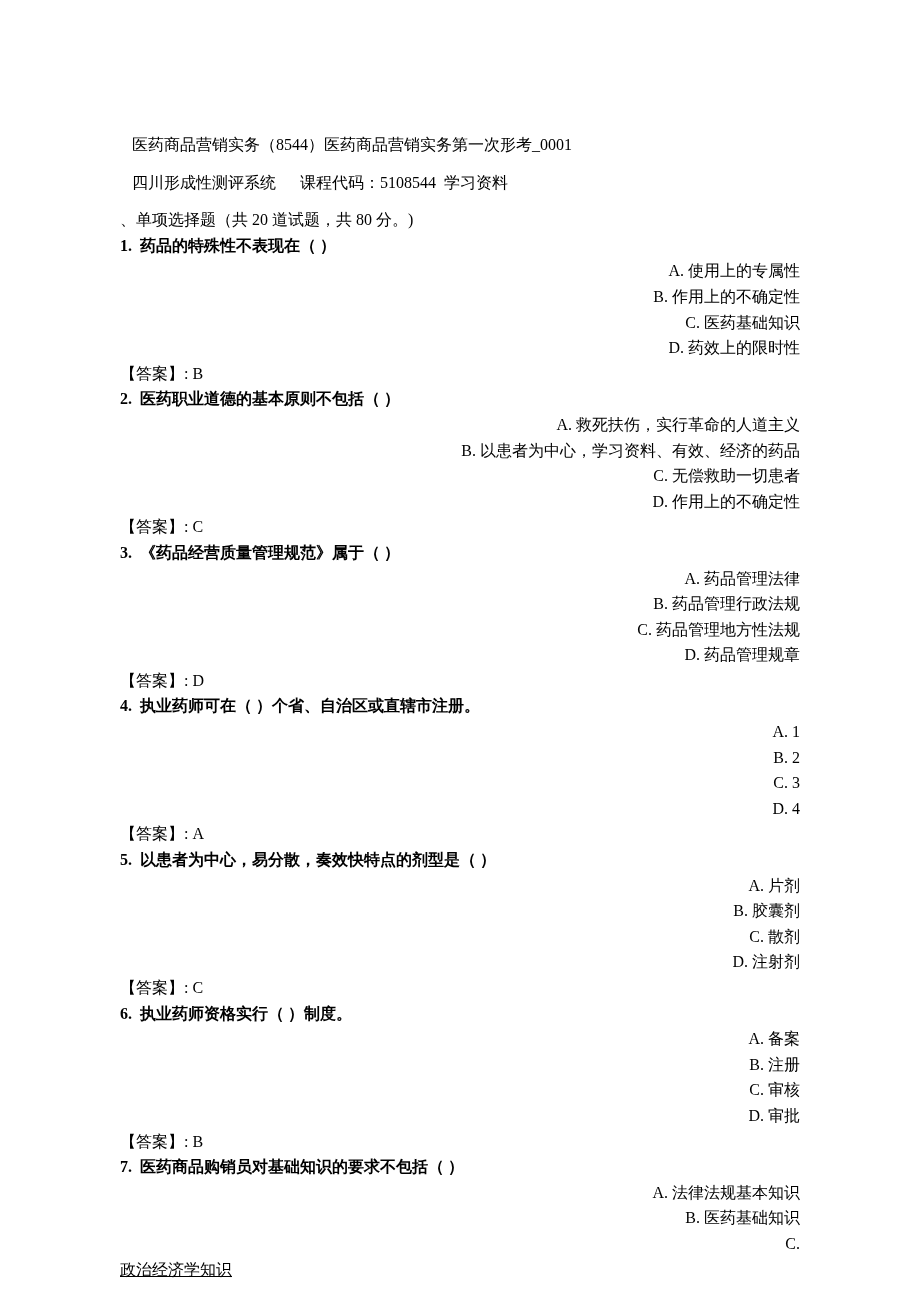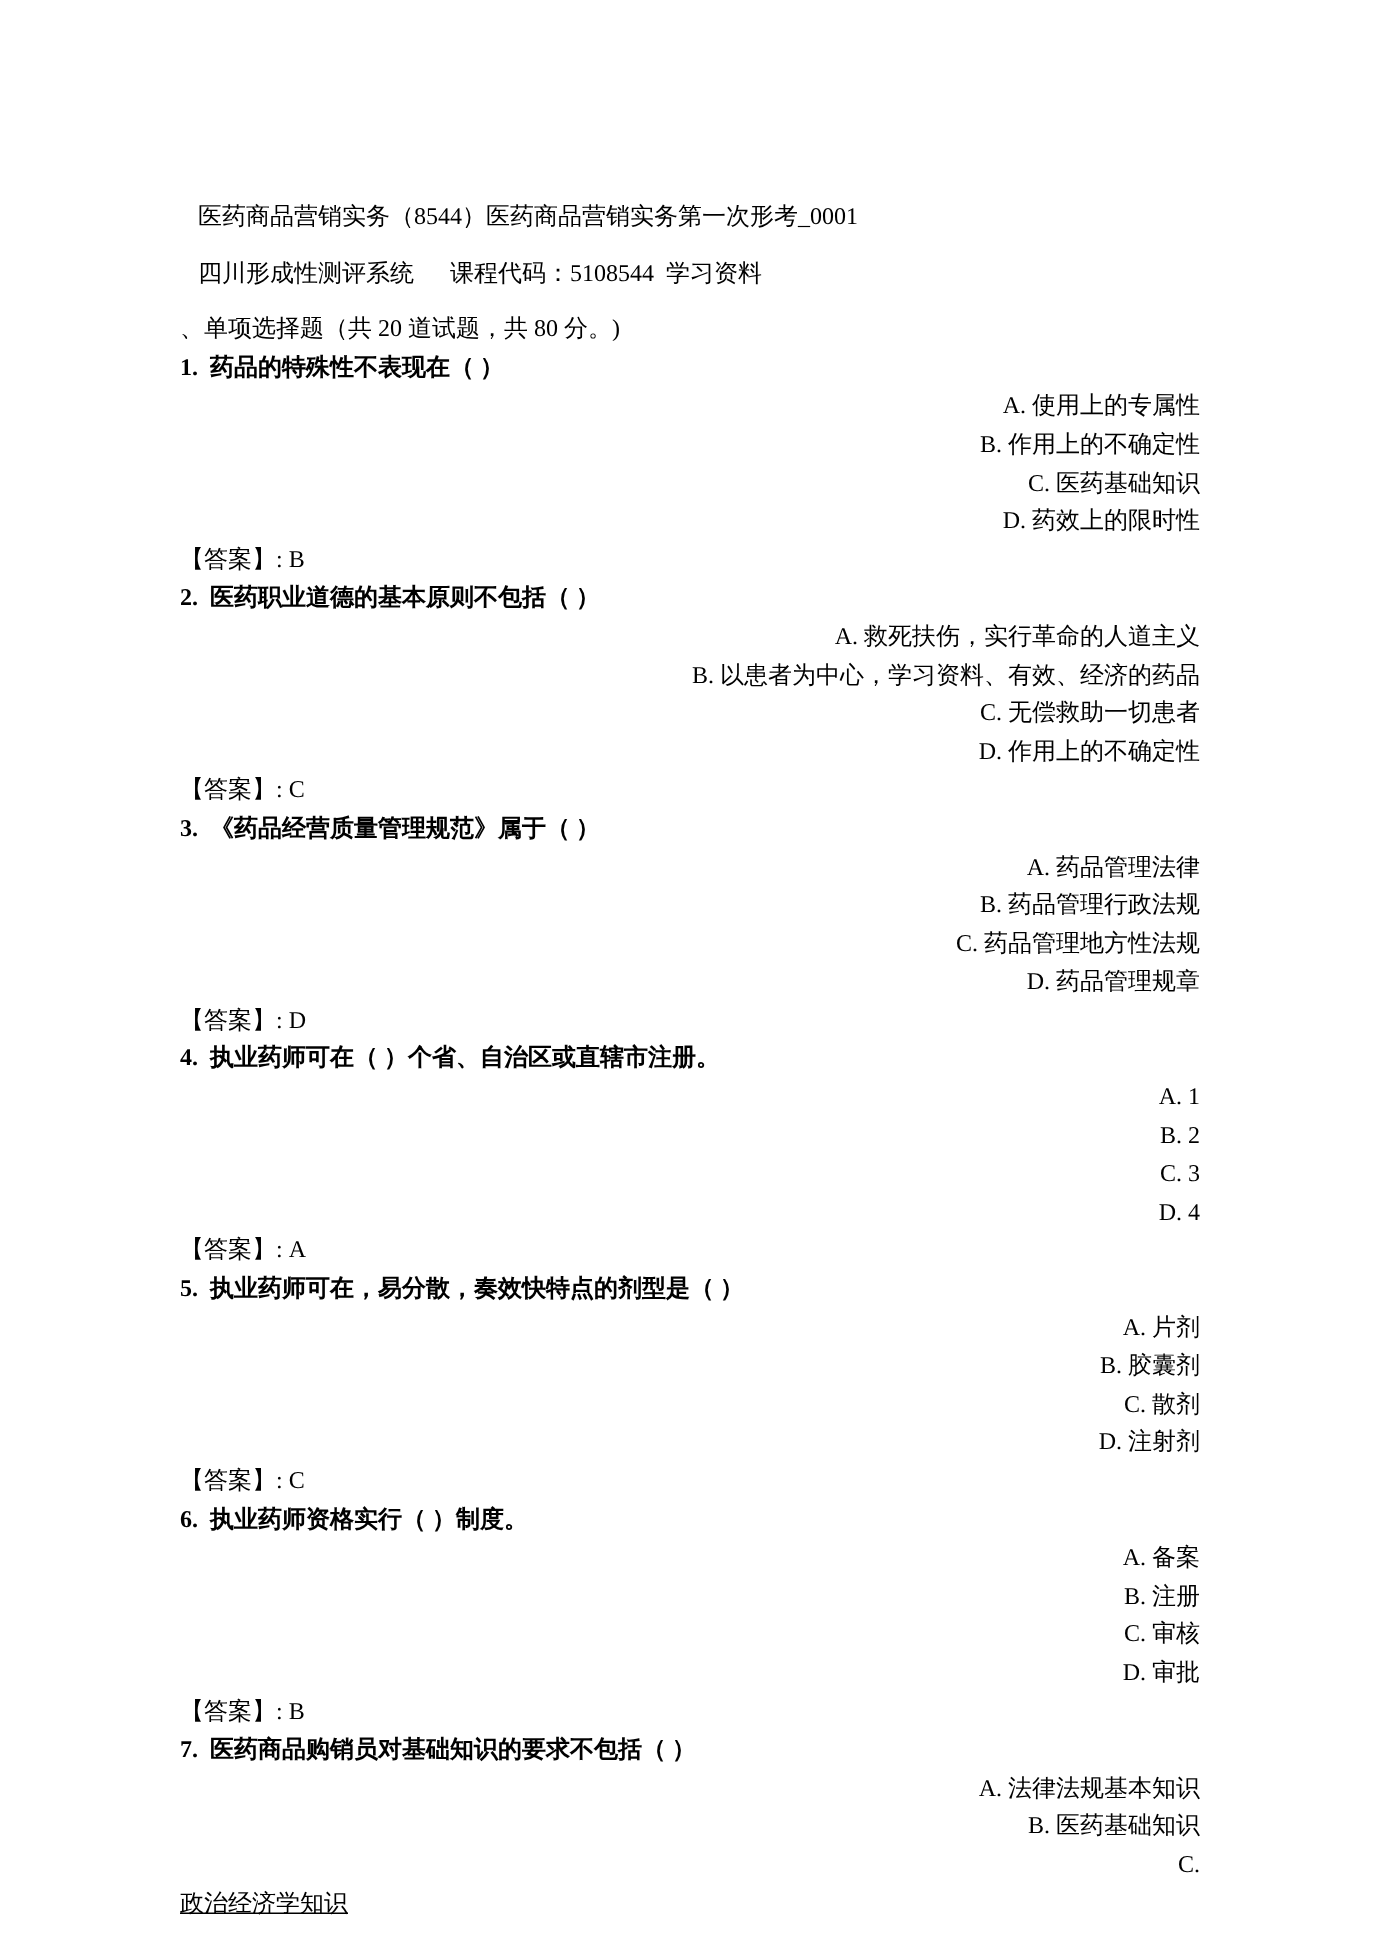--- a/index.html
+++ b/index.html
@@ -75,21 +75,21 @@
 <div class="question">
   <span>4.</span>&nbsp;&nbsp;<span>执业药师可在（ ）个省、自治区或直辖市注册。</span>
 </div>
 <div class="option"><span>A.</span> <span>1</span></div>
 <div class="option"><span>B.</span> <span>2</span></div>
 <div class="option"><span>C.</span> <span>3</span></div>
 <div class="option"><span>D.</span> <span>4</span></div>
 <div class="answer"><span>【答案】:</span> <span>A</span></div>
 
 <div class="question">
-  <span>5.</span>&nbsp;&nbsp;<span>执业药师可在，易分散，奏效快特点的剂型是（ ）</span>
+  <span>5.</span>&nbsp;&nbsp;<span>以患者为中心，易分散，奏效快特点的剂型是（ ）</span>
 </div>
 <div class="option"><span>A.</span> <span>片剂</span></div>
 <div class="option"><span>B.</span> <span>胶囊剂</span></div>
 <div class="option"><span>C.</span> <span>散剂</span></div>
 <div class="option"><span>D.</span> <span>注射剂</span></div>
 <div class="answer"><span>【答案】:</span> <span>C</span></div>
 
 <div class="question">
   <span>6.</span>&nbsp;&nbsp;<span>执业药师资格实行（ ）制度。</span>
 </div>

